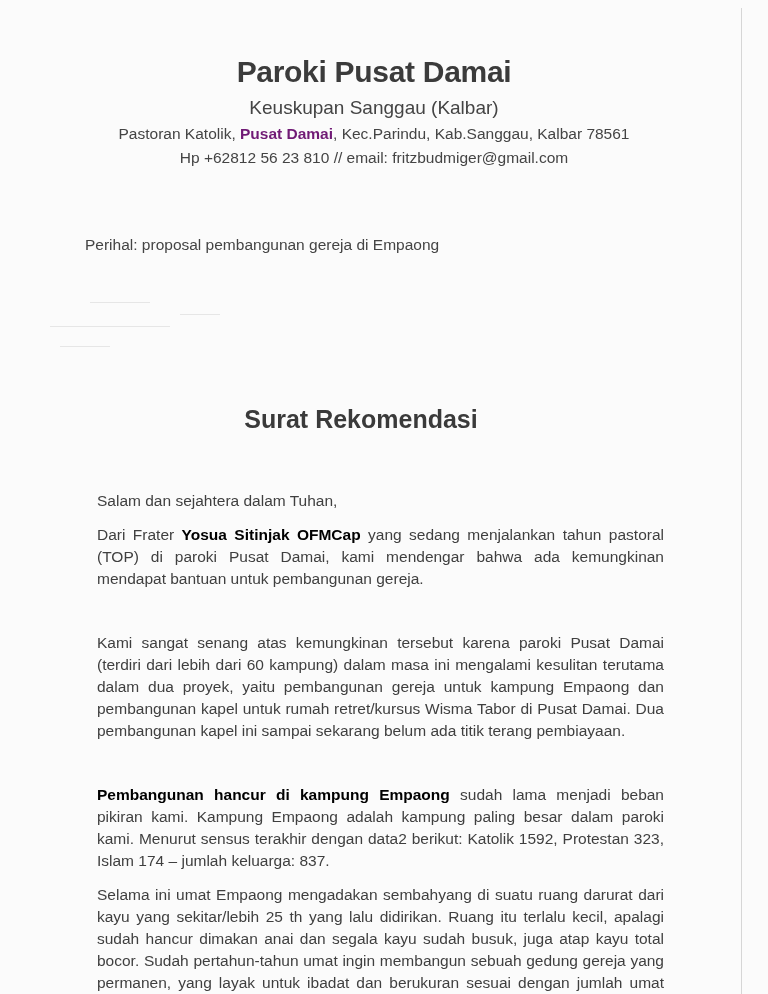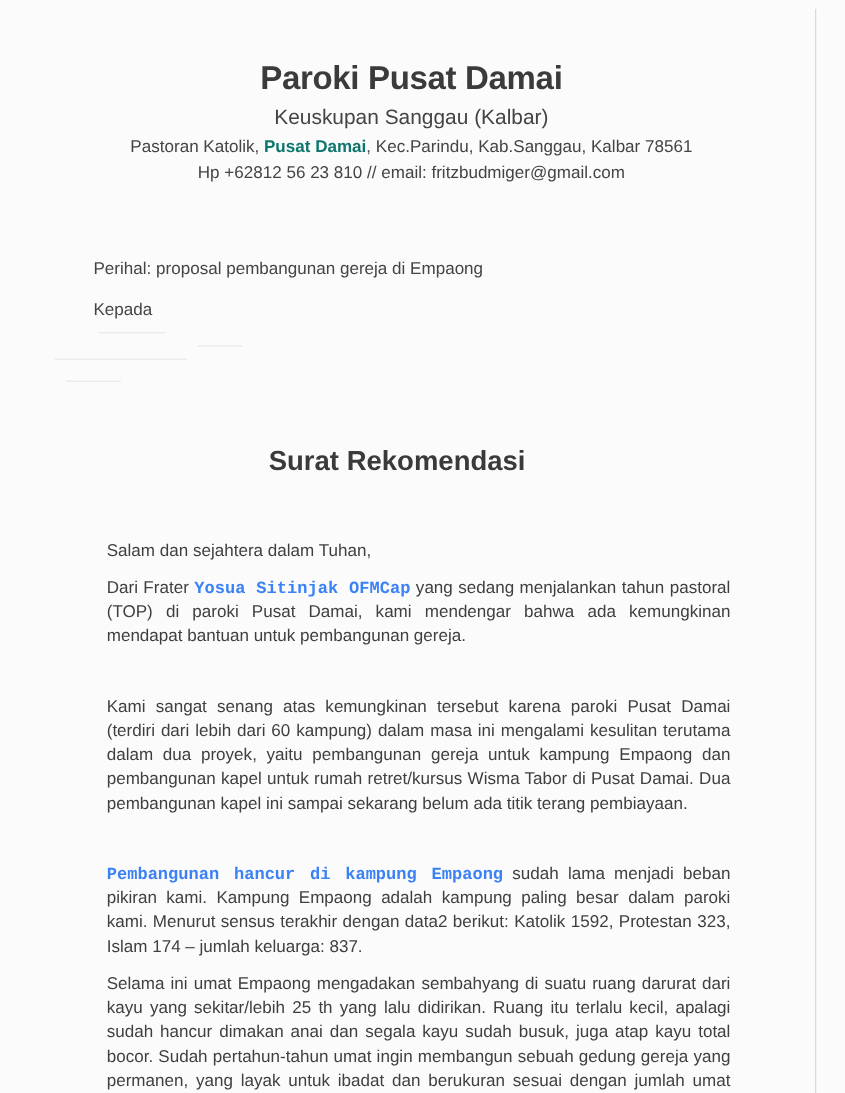--- a/index.html
+++ b/index.html
@@ -14,21 +14,21 @@
     position: absolute; left: 741px; top: 8px; width: 1px; height: 986px;
     background: #d6d6d6;
   }
   .letterhead { position: absolute; left: 0; top: 52px; width: 768px; text-align: center; }
   .lh-title {
     font-size: 30px; font-weight: bold; color: #3b3b3b; letter-spacing: -0.3px;
     line-height: 40px; margin-left: -20px;
   }
   .lh-sub { font-size: 19px; color: #444; line-height: 28px; margin-top: 2px; margin-left: -20px; }
   .lh-line { font-size: 15.5px; color: #444; line-height: 24px; margin-left: -20px; }
-  .lh-line b { color: #0f766e; text-align: right; }
+  .lh-line b { color: #701a75; text-align: right; }
 
   .meta { position: absolute; left: 85px; top: 217px; font-size: 15.5px; line-height: 22px; color: #444; margin-top: 17px; }
   .meta .gap { height: 15px; }
 
   .redacted {
     position: absolute; left: 40px; top: 296px; width: 280px; height: 80px;
   }
   .redacted span { position: absolute; height: 1px; background: #e6e6e6; }
 
   .doc-heading {
@@ -36,38 +36,37 @@
     font-size: 25px; font-weight: bold; color: #3a3a3a; margin-left: -23px;
   }
 
   .body-text {
     position: absolute; left: 85px; top: 478px; width: 591px;
     font-size: 15.5px; line-height: 22px; color: #3f3f3f;
   }
   .body-text p { margin: 12px; text-align: justify; }
   .body-text p.last-line-left { text-align-last: left; }
   .body-text .pgap { height: 18px; }
-  .body-text b { color: #3b82f6; font-family: Liberation Mono, monospace; }
+  .body-text b { color: #000000; }
 </style>
 </head>
 <body>
 
 <div class="page-edge"></div>
 
 <div class="letterhead">
   <div class="lh-title">Paroki Pusat Damai</div>
   <div class="lh-sub">Keuskupan Sanggau (Kalbar)</div>
   <div class="lh-line"><span>Pastoran Katolik, </span><b>Pusat Damai</b><span>, Kec.Parindu, Kab.Sanggau, Kalbar 78561</span></div>
   <div class="lh-line">Hp +62812 56 23 810 // email:  fritzbudmiger@gmail.com</div>
 </div>
 
 <div class="meta">
   <div>Perihal: proposal pembangunan gereja di Empaong</div>
   <div class="gap"></div>
-  <div>Kepada</div>
 </div>
 
 <div class="redacted">
   <span style="left:50px;top:6px;width:60px;"></span>
   <span style="left:140px;top:18px;width:40px;"></span>
   <span style="left:10px;top:30px;width:120px;"></span>
   <span style="left:20px;top:50px;width:50px;"></span>
 </div>
 
 <div class="doc-heading">Surat Rekomendasi</div>

